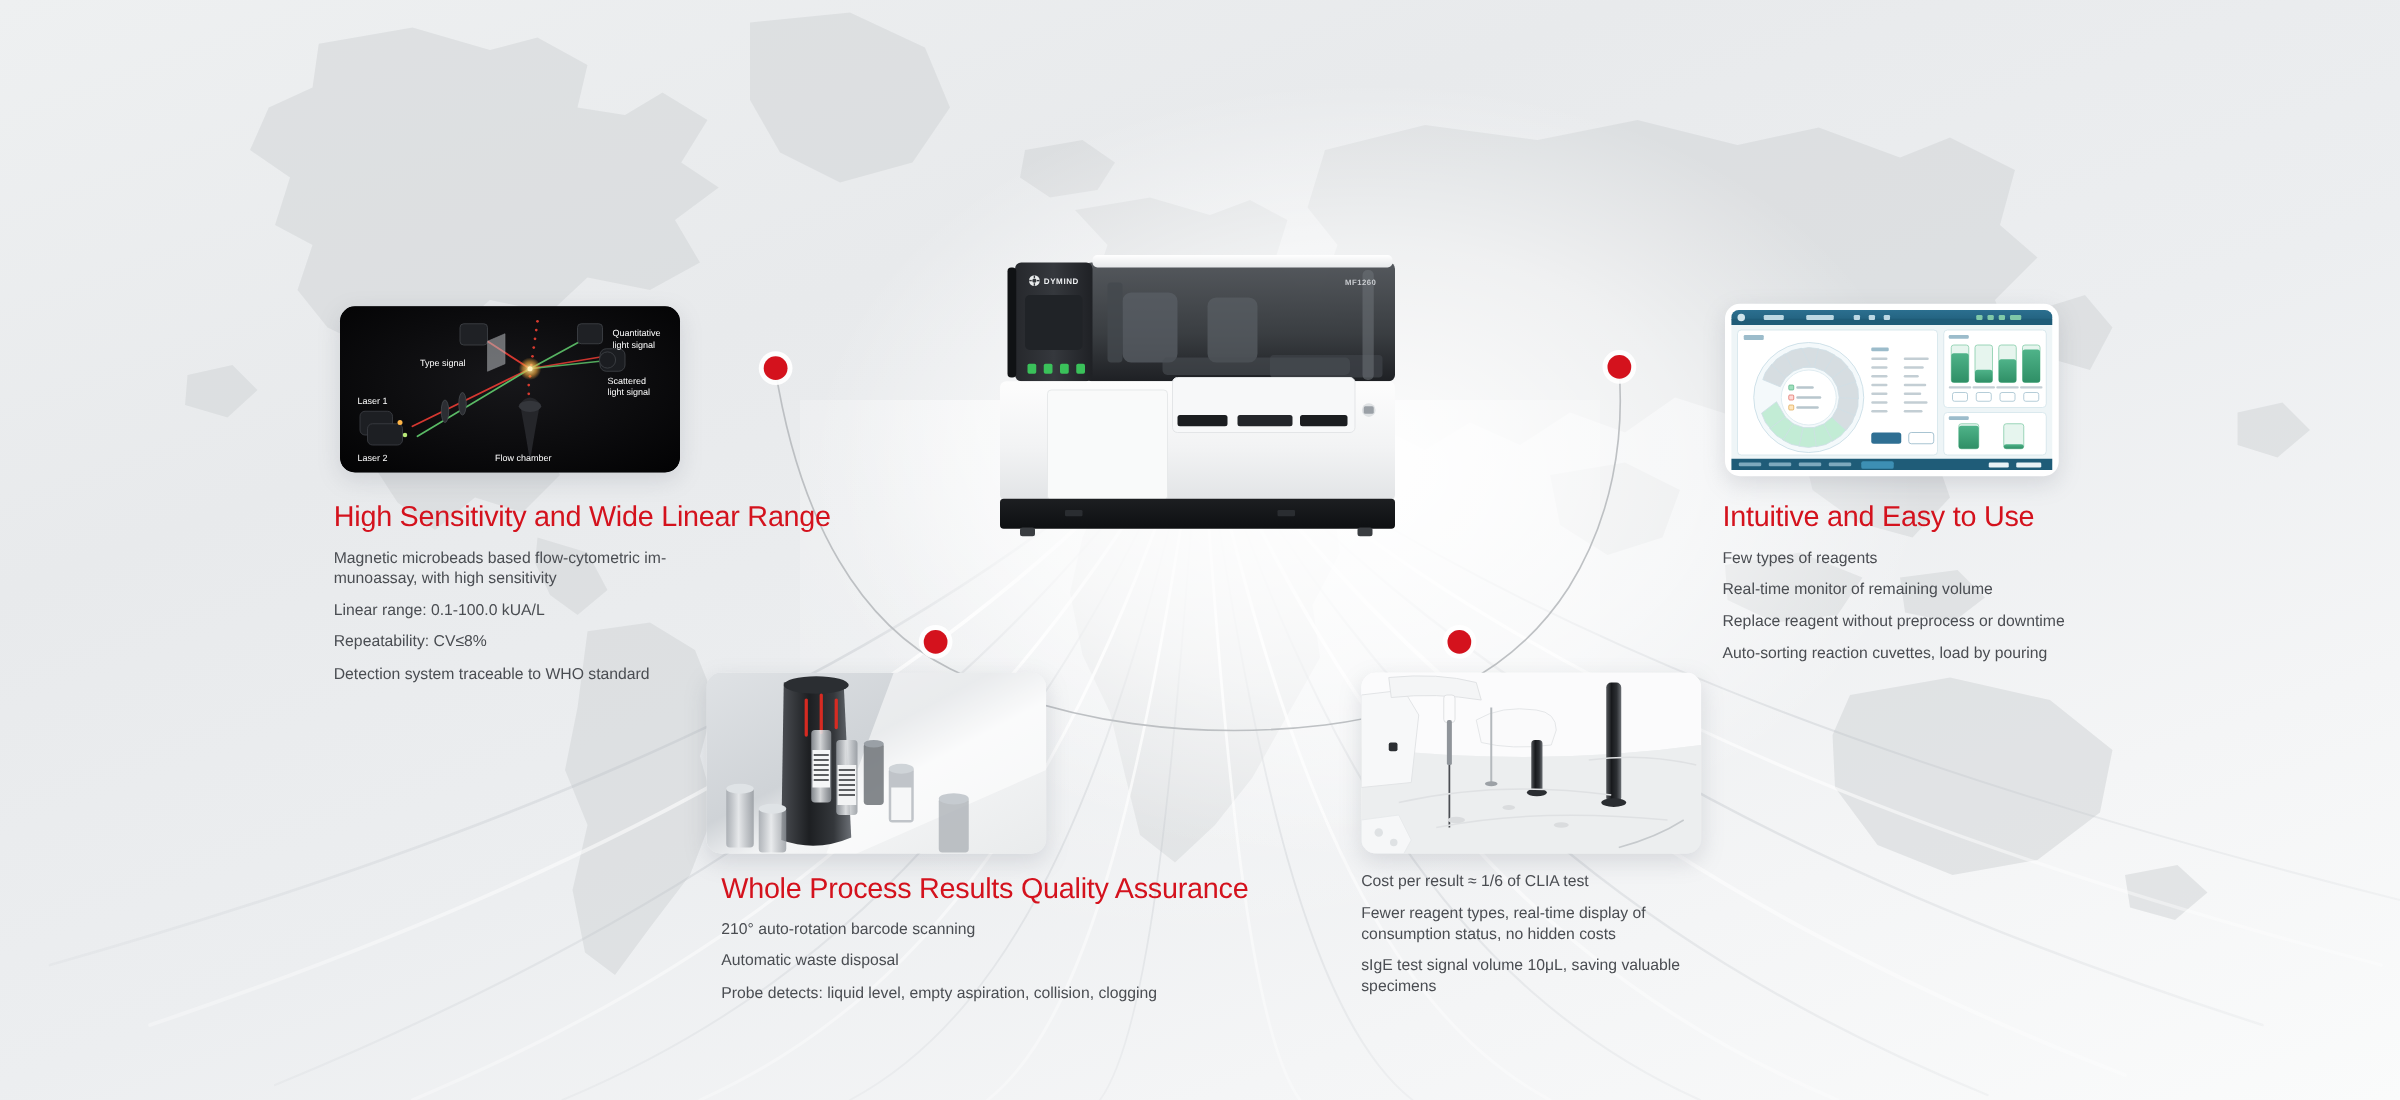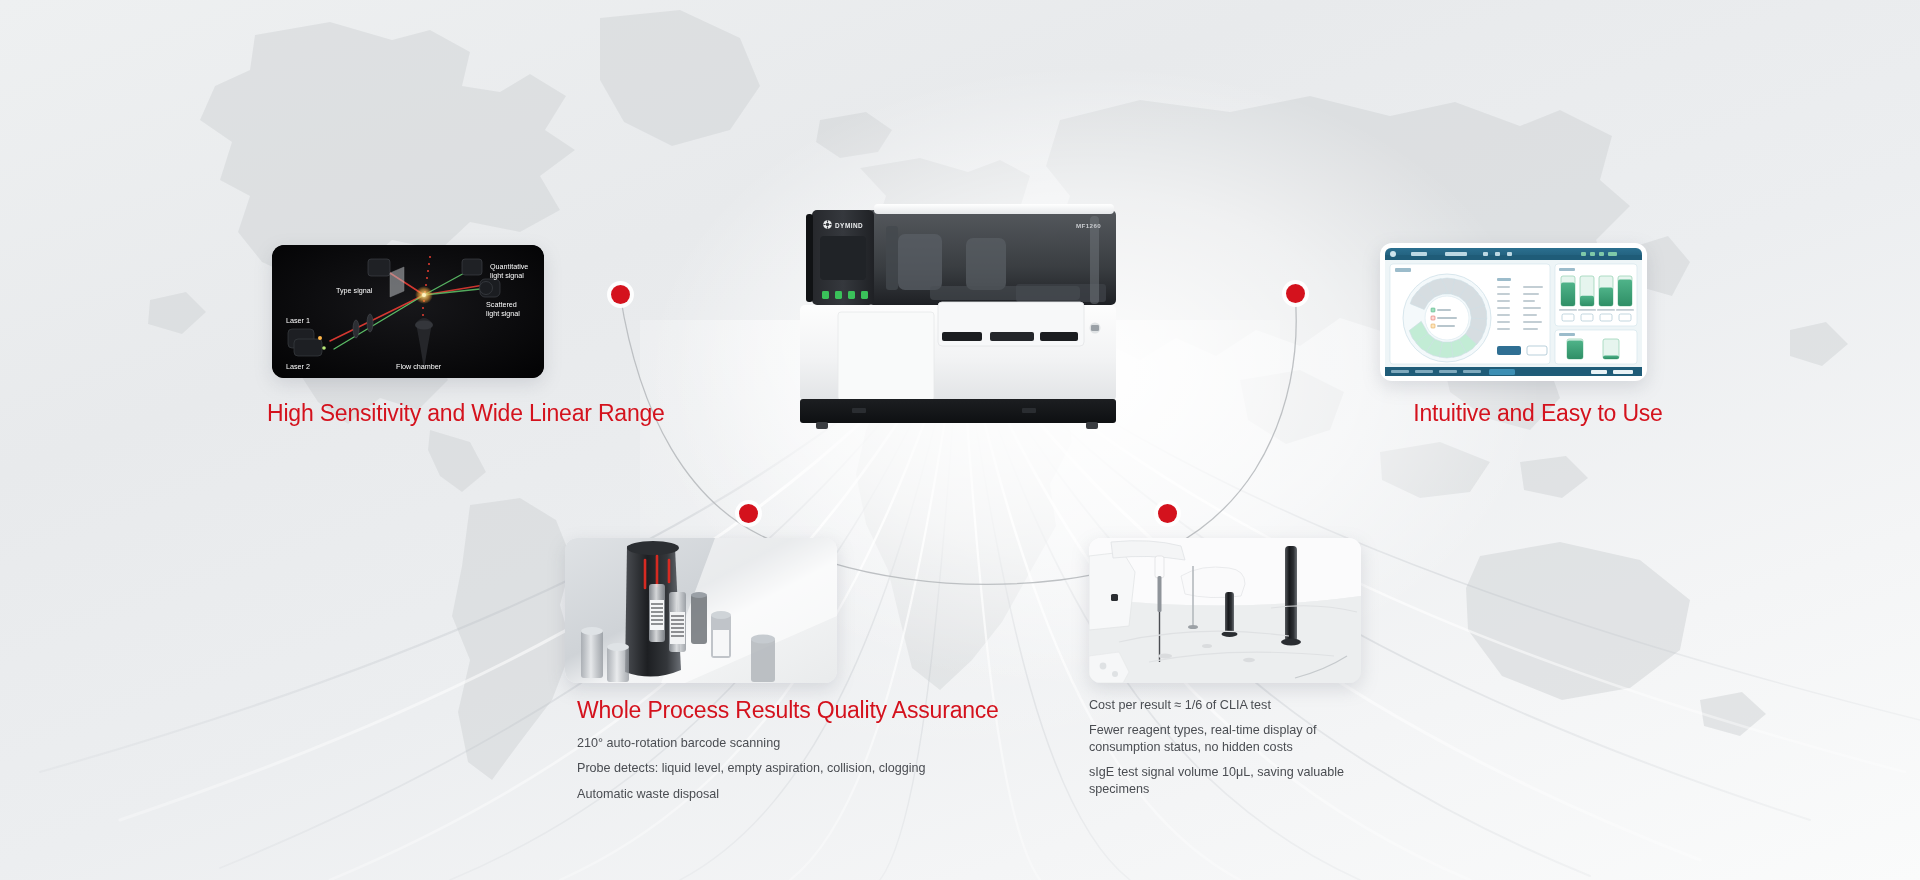--- a/index.html
+++ b/index.html
@@ -71,21 +71,21 @@
   .feature-lines { }
   .feature-line {
     color: #4a4d52;
     font-size: 12.6px;
     line-height: 16.4px;
     margin-bottom: 9px;
   }
   .feature-line:last-child { margin-bottom: 0; }
 
   #feature-sensitivity { left: 267px; top: 400px; width: 330px; }
-  #feature-intuitive  { left: 1378px; top: 400px; width: 320px; text-align: center; }
+  #feature-intuitive  { left: 1378px; top: 400px; width: 320px; }
   #feature-quality    { left: 565px;  top: 697px; width: 420px; margin-left: 12px; }
   #feature-cost       { left: 1089px; top: 697px; width: 300px; }
 
   
   .media-card {
     position: absolute;
     border-radius: 12px;
     overflow: hidden;
     box-shadow: 0 6px 18px rgba(120,125,135,.22);
   }
@@ -616,32 +616,44 @@
       <circle cx="14" cy="128" r="3.4" fill="#dfe2e4"></circle>
       <circle cx="26" cy="136" r="3" fill="#dfe2e4"></circle>
 
       <path d="M258 118 Q236 132 206 140" fill="none" stroke="#c6cacd" stroke-width="1.2"></path>
       <rect x="22" y="56" width="7" height="7" rx="1.6" fill="#2b2e32"></rect>
     </svg>
   </div>
 
   <div class="feature" id="feature-sensitivity">
     <div class="feature-title">High Sensitivity and Wide Linear Range</div>
+    <div class="feature-lines">
+      <div class="feature-line">Magnetic microbeads based flow-cytometric im-munoassay, with high sensitivity</div>
+      <div class="feature-line">Linear range:  0.1-100.0 kUA/L</div>
+      <div class="feature-line">Repeatability:  CV≤8%</div>
+      <div class="feature-line">Detection system traceable to WHO standard</div>
+    </div>
   </div>
 
   <div class="feature" id="feature-intuitive">
     <div class="feature-title">Intuitive and Easy to Use</div>
+    <div class="feature-lines">
+      <div class="feature-line">Few types of reagents</div>
+      <div class="feature-line">Real-time monitor of remaining volume</div>
+      <div class="feature-line">Replace reagent without preprocess or downtime</div>
+      <div class="feature-line">Auto-sorting reaction cuvettes, load by pouring</div>
+    </div>
   </div>
 
   <div class="feature" id="feature-quality">
     <div class="feature-title">Whole Process Results Quality Assurance</div>
     <div class="feature-lines">
       <div class="feature-line">210° auto-rotation barcode scanning</div>
+      <div class="feature-line">Automatic waste disposal</div>
       <div class="feature-line">Probe detects: liquid level, empty aspiration, collision, clogging</div>
-      <div class="feature-line">Automatic waste disposal</div>
     </div>
   </div>
 
   <div class="feature" id="feature-cost">
     <div class="feature-lines">
       <div class="feature-line">Cost per result ≈ 1/6 of CLIA test</div>
       <div class="feature-line">Fewer reagent types, real-time display of consumption status, no hidden costs</div>
       <div class="feature-line">sIgE test signal volume 10μL, saving valuable specimens</div>
     </div>
   </div>

